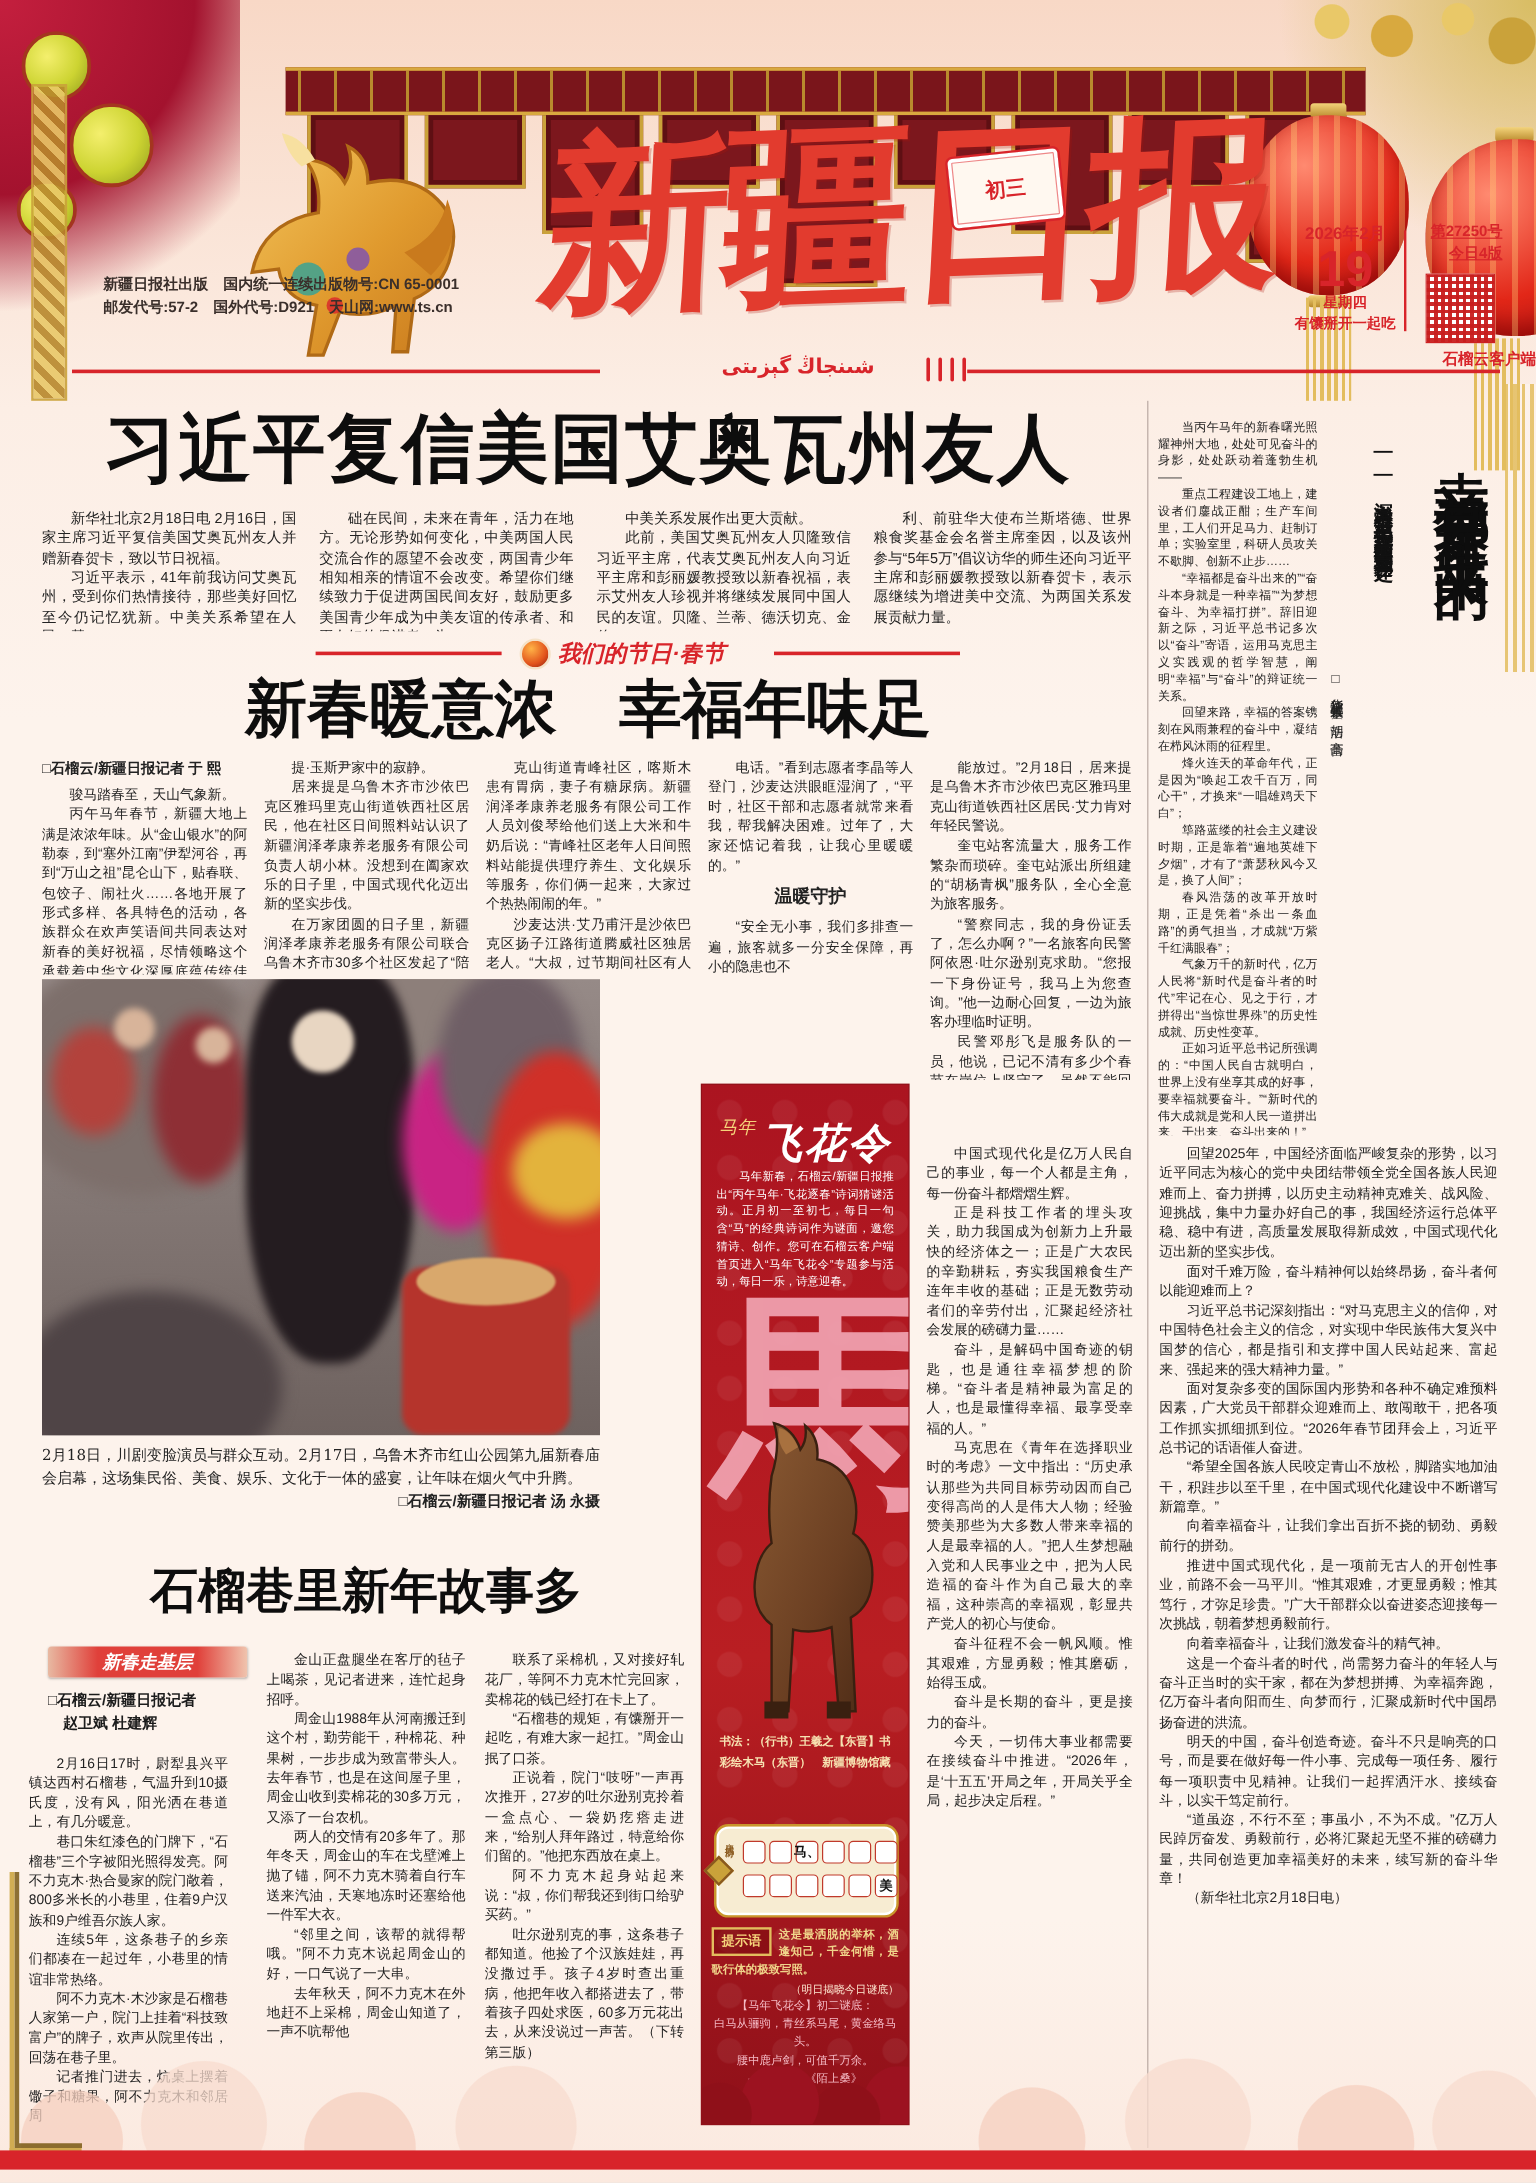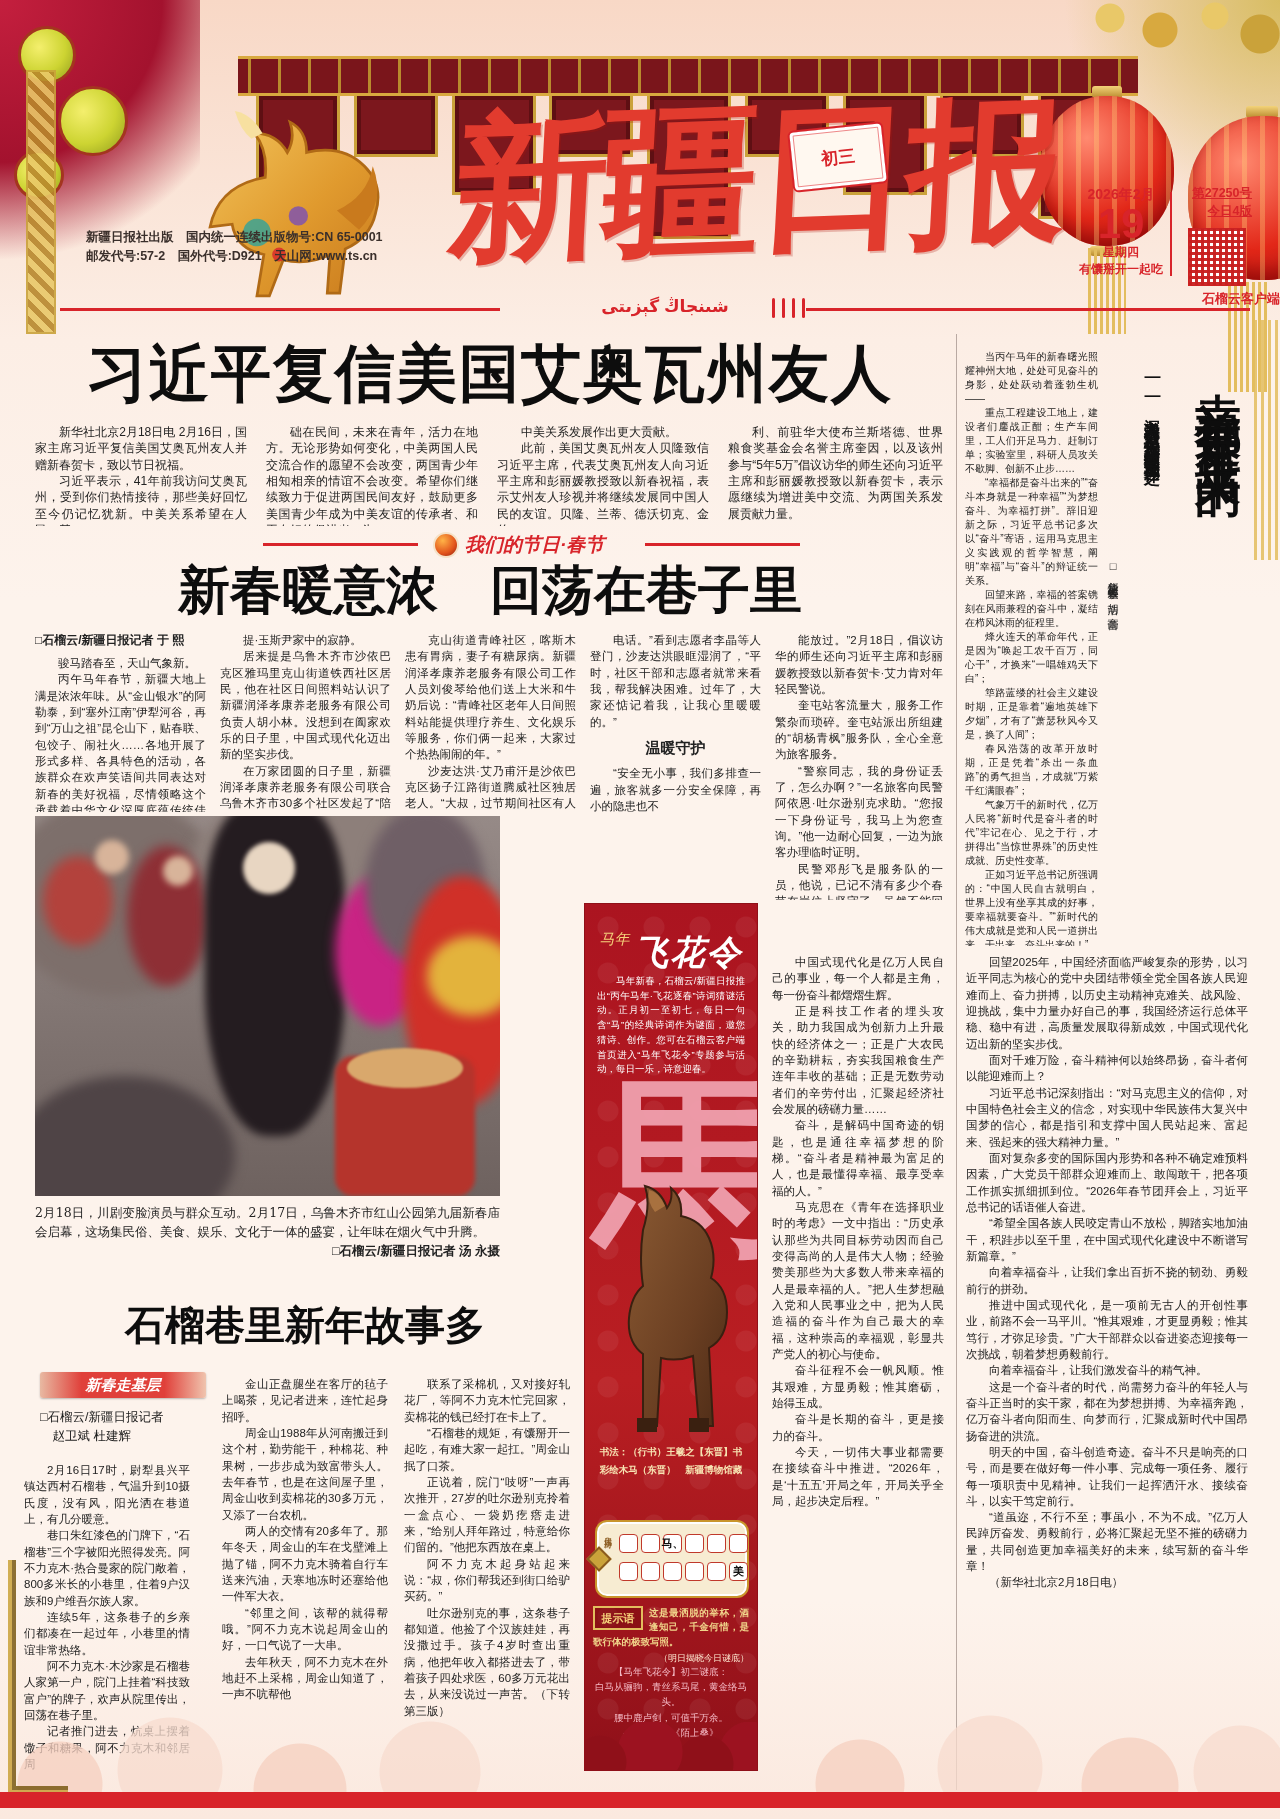--- a/index.html
+++ b/index.html
@@ -74,21 +74,21 @@
   .photo{left:35px;top:816px;width:465px;height:380px;overflow:hidden;background:linear-gradient(180deg,#a39astad 0,#8a7f7c 0,#6e625f 100%);}
   .ph{position:absolute;border-radius:50%;filter:blur(6px);}
   .caption{left:35px;top:1204px;width:465px;font-size:12.5px;line-height:1.5;text-align:justify;
            font-family:"DejaVu Serif","Liberation Serif",serif;color:#222;}
   .capcredit{font-family:"Liberation Sans",sans-serif;font-weight:bold;float:right;}
   
   .hl3{left:35px;top:1298px;width:540px;text-align:center;font-size:40px;font-weight:900;color:#0d0d0d;}
   .tagbanner{left:40px;top:1372px;width:166px;height:26px;background:linear-gradient(90deg,#e8b9a2,#e0403a 25%,#e0403a 75%,#f0c4ae);
              display:flex;align-items:center;justify-content:center;color:#fff;font-weight:bold;font-style:italic;font-size:15px;
              border-radius:3px;box-shadow:0 1px 2px rgba(0,0,0,.25);}
-  .byl3{left:40px;top:1408px;width:166px;font-size:12.5px;font-weight:normal;line-height:1.5;}
+  .byl3{left:40px;top:1408px;width:166px;font-size:12.5px;font-weight:bold;line-height:1.5;}
   
   .poster{left:585px;top:904px;width:172px;height:866px;background:linear-gradient(180deg,#ab1420,#b91e22 55%,#8f1019);
           overflow:hidden;box-shadow:0 0 0 1px #8f1019;}
   .poster:before{content:"";position:absolute;inset:0;
       background-image:radial-gradient(rgba(255,255,255,.06) 10px,transparent 11px);background-size:46px 46px;}
   .ptitle{position:absolute;left:0;top:26px;width:100%;text-align:center;color:#fff;
           font-family:"DejaVu Serif","Liberation Serif",serif;font-style:italic;white-space:nowrap;}
   .ptsmall{font-size:15px;color:#f5d27a;vertical-align:top;}
   .ptbig{font-size:34px;font-weight:bold;letter-spacing:2px;}
   .pintro{position:absolute;left:12px;top:70px;width:148px;color:#fff;font-size:9.5px;line-height:1.55;text-align:justify;}
@@ -247,21 +247,21 @@
       <p>利、前驻华大使布兰斯塔德、世界粮食奖基金会名誉主席奎因，以及该州参与“5年5万”倡议访华的师生还向习近平主席和彭丽媛教授致以新春贺卡，表示愿继续为增进美中交流、为两国关系发展贡献力量。</p>
     </div>
 
   <div class="abs bannerrow">
     <div class="bline" style="left:228px;"></div>
     <div class="bicon"></div>
     <div class="blabel">我们的节日·春节</div>
     <div class="bline" style="left:610px;"></div>
   </div>
 
-  <div class="abs hl2">新春暖意浓　回荡在巷子里</div>
+  <div class="abs hl2">新春暖意浓　幸福年味足</div>
   <div class="ncol" style="left:35px;top:632px;width:171px;height:180px;">
     <div class="byline">□石榴云/新疆日报记者 于 熙</div>
     <div>
         <p>骏马踏春至，天山气象新。</p>
         <p>丙午马年春节，新疆大地上满是浓浓年味。从“金山银水”的阿勒泰，到“塞外江南”伊犁河谷，再到“万山之祖”昆仑山下，贴春联、包饺子、闹社火……各地开展了形式多样、各具特色的活动，各族群众在欢声笑语间共同表达对新春的美好祝福，尽情领略这个承载着中华文化深厚底蕴传统佳节的魅力，共享暖意浓浓的中国年。</p>
       </div>
 
   </div>
   <div class="ncol" style="left:220px;top:632px;width:171px;height:180px;">
       <p>提·玉斯尹家中的寂静。</p>
@@ -275,21 +275,21 @@
   <div class="ncol" style="left:590px;top:632px;width:171px;height:268px;">
     <div>
         <p>电话。”看到志愿者李晶等人登门，沙麦达洪眼眶湿润了，“平时，社区干部和志愿者就常来看我，帮我解决困难。过年了，大家还惦记着我，让我心里暖暖的。”</p>
       </div>
     <div class="subh">温暖守护</div>
     <div>
         <p>“安全无小事，我们多排查一遍，旅客就多一分安全保障，再小的隐患也不</p>
       </div>
   </div>
   <div class="ncol" style="left:775px;top:632px;width:168px;height:268px;">
-      <p>能放过。”2月18日，倡议访华的师生还向习近平主席和彭丽媛教授致以新春贺卡·艾力肯对年轻民警说。</p>
+      <p>能放过。”2月18日，居来提是乌鲁木齐市沙依巴克区雅玛里克山街道铁西社区居民·艾力肯对年轻民警说。</p>
       <p>奎屯站客流量大，服务工作繁杂而琐碎。奎屯站派出所组建的“胡杨青枫”服务队，全心全意为旅客服务。</p>
       <p>“警察同志，我的身份证丢了，怎么办啊？”一名旅客向民警阿依恩·吐尔逊别克求助。“您报一下身份证号，我马上为您查询。”他一边耐心回复，一边为旅客办理临时证明。</p>
       <p>民警邓彤飞是服务队的一员，他说，已记不清有多少个春节在岗位上坚守了。虽然不能回家过年，但和所里的各族民警一起守护旅客平安团圆，也别有一番滋味。（下转第三版）</p>
     </div>
 
   <div class="abs photo" style="background:linear-gradient(180deg,#968a87,#6e625f);">
     <div class="ph" style="left:-30px;top:-20px;width:220px;height:200px;background:#7d6f6b;"></div>
     <div class="ph" style="left:150px;top:-30px;width:260px;height:190px;background:#8d7f7a;"></div>
     <div class="ph" style="left:8px;top:40px;width:70px;height:90px;background:#b3423c;"></div>
     <div class="ph" style="left:92px;top:30px;width:80px;height:140px;background:#8e2f35;"></div>

